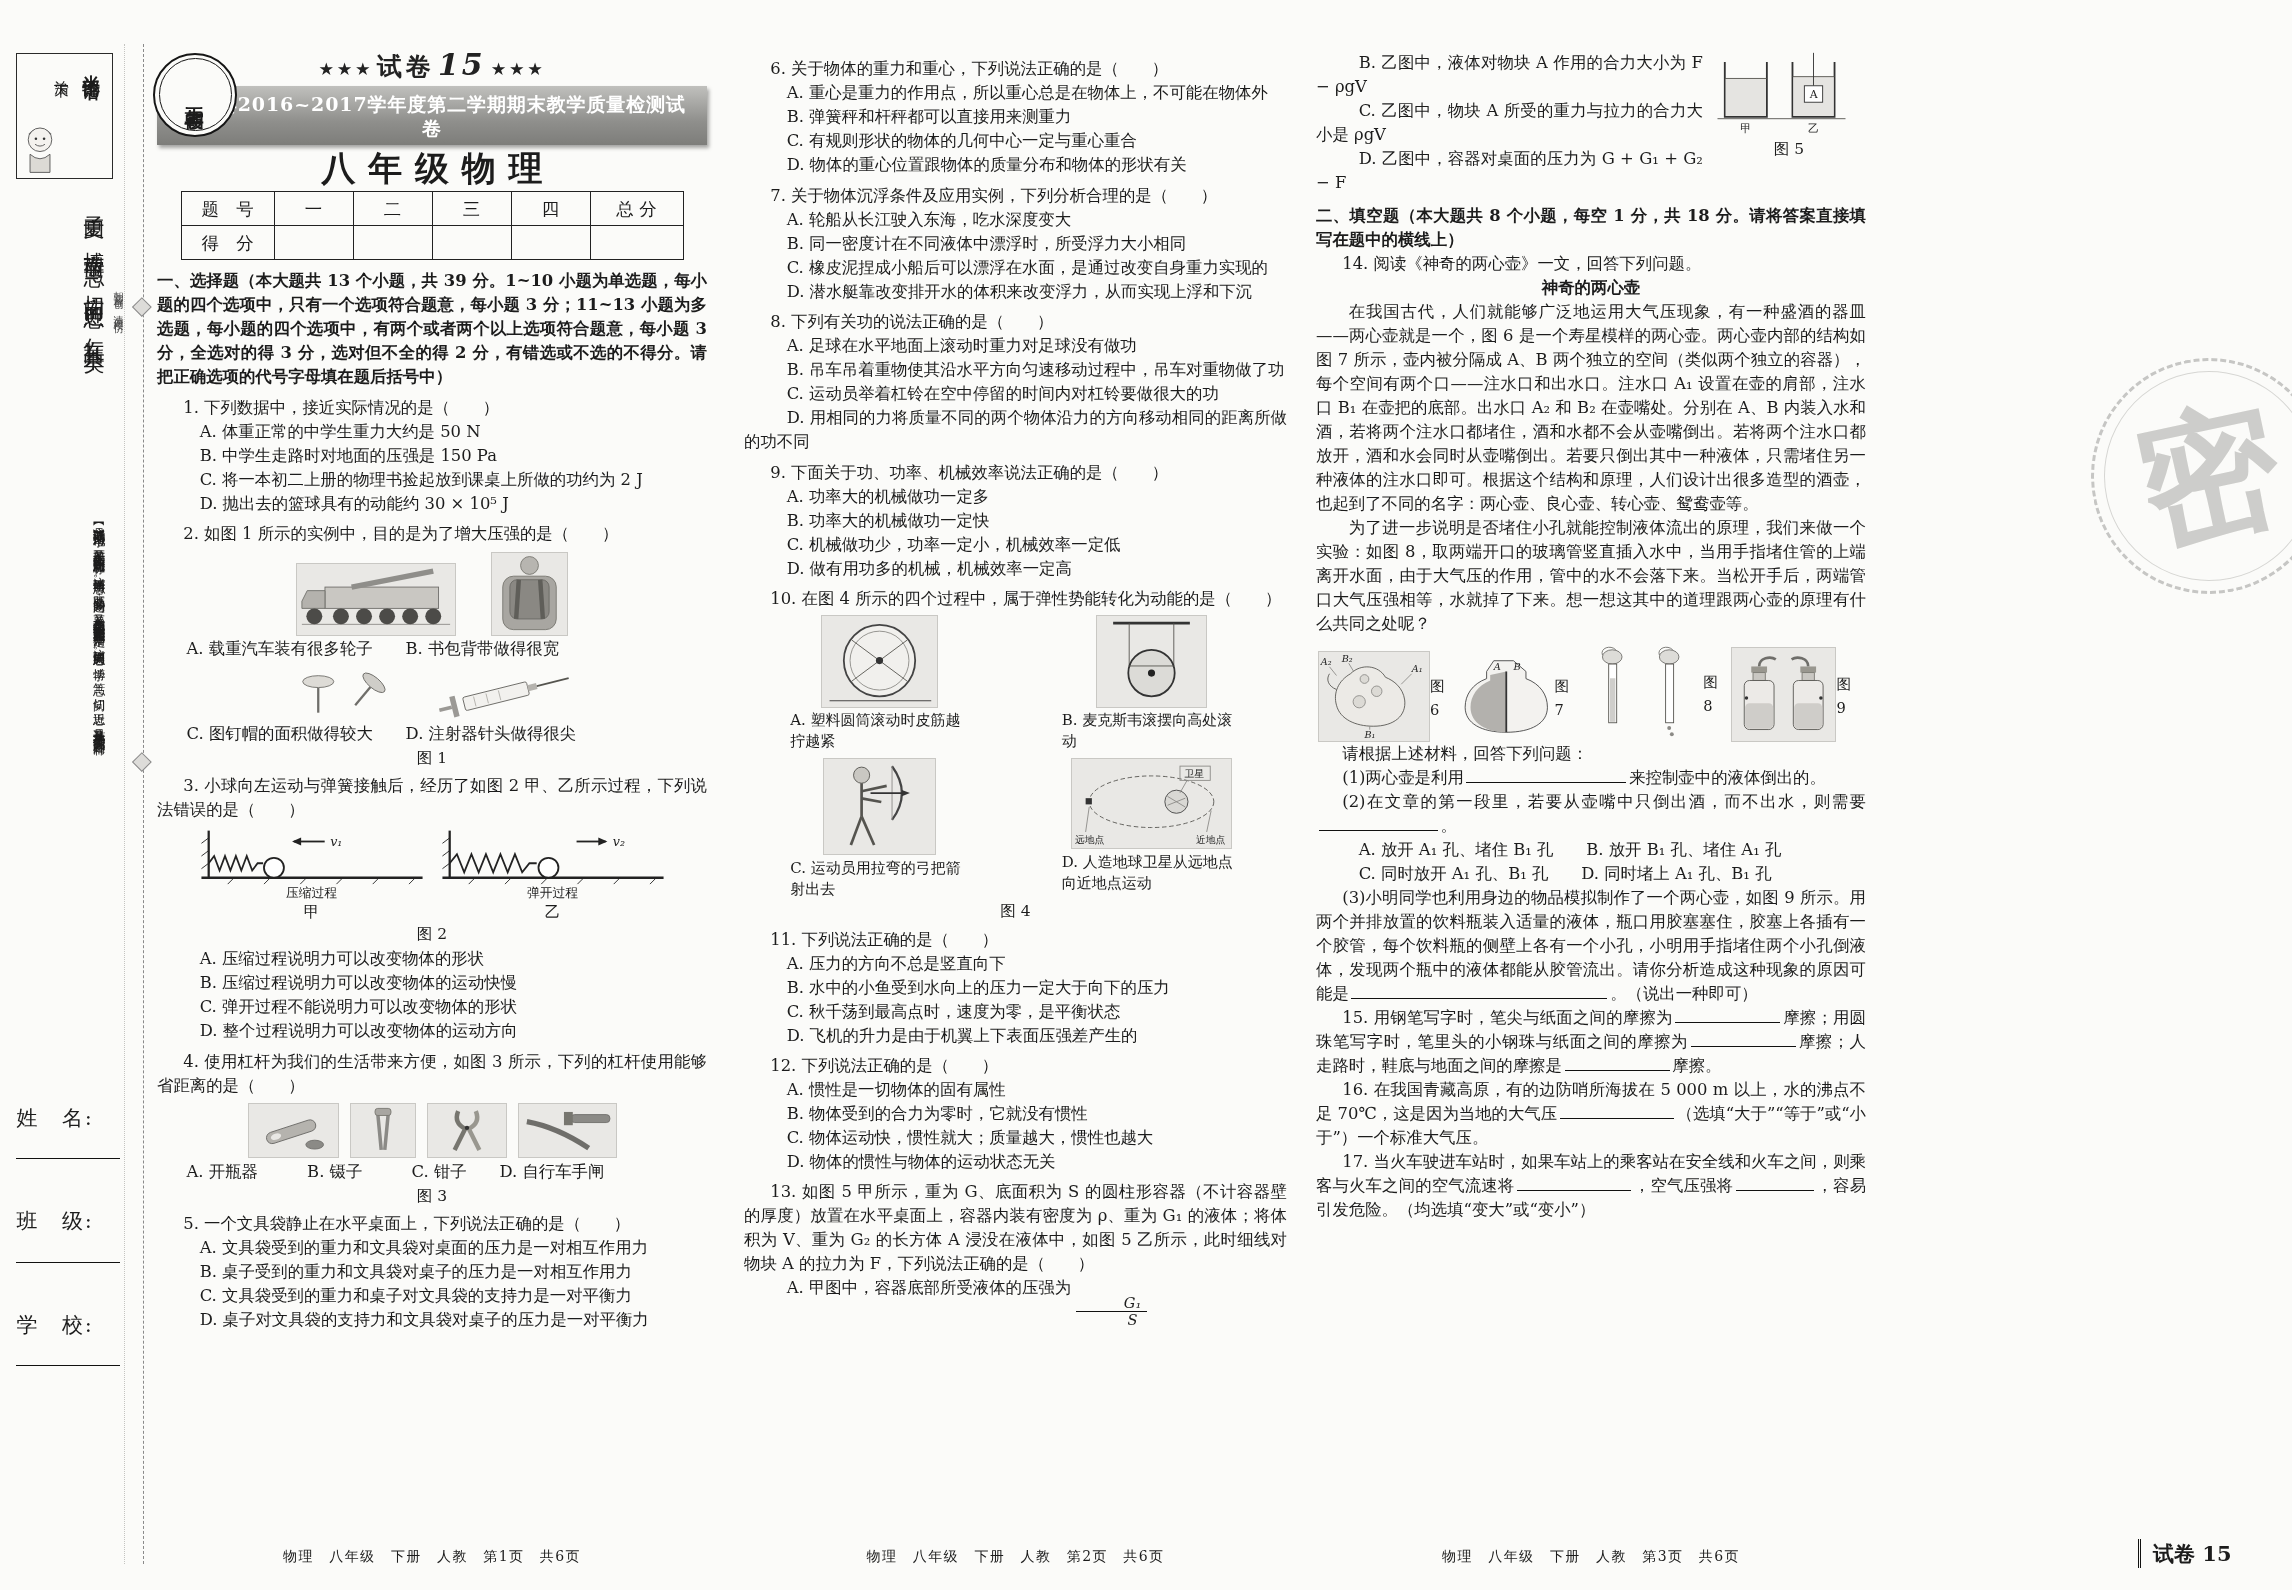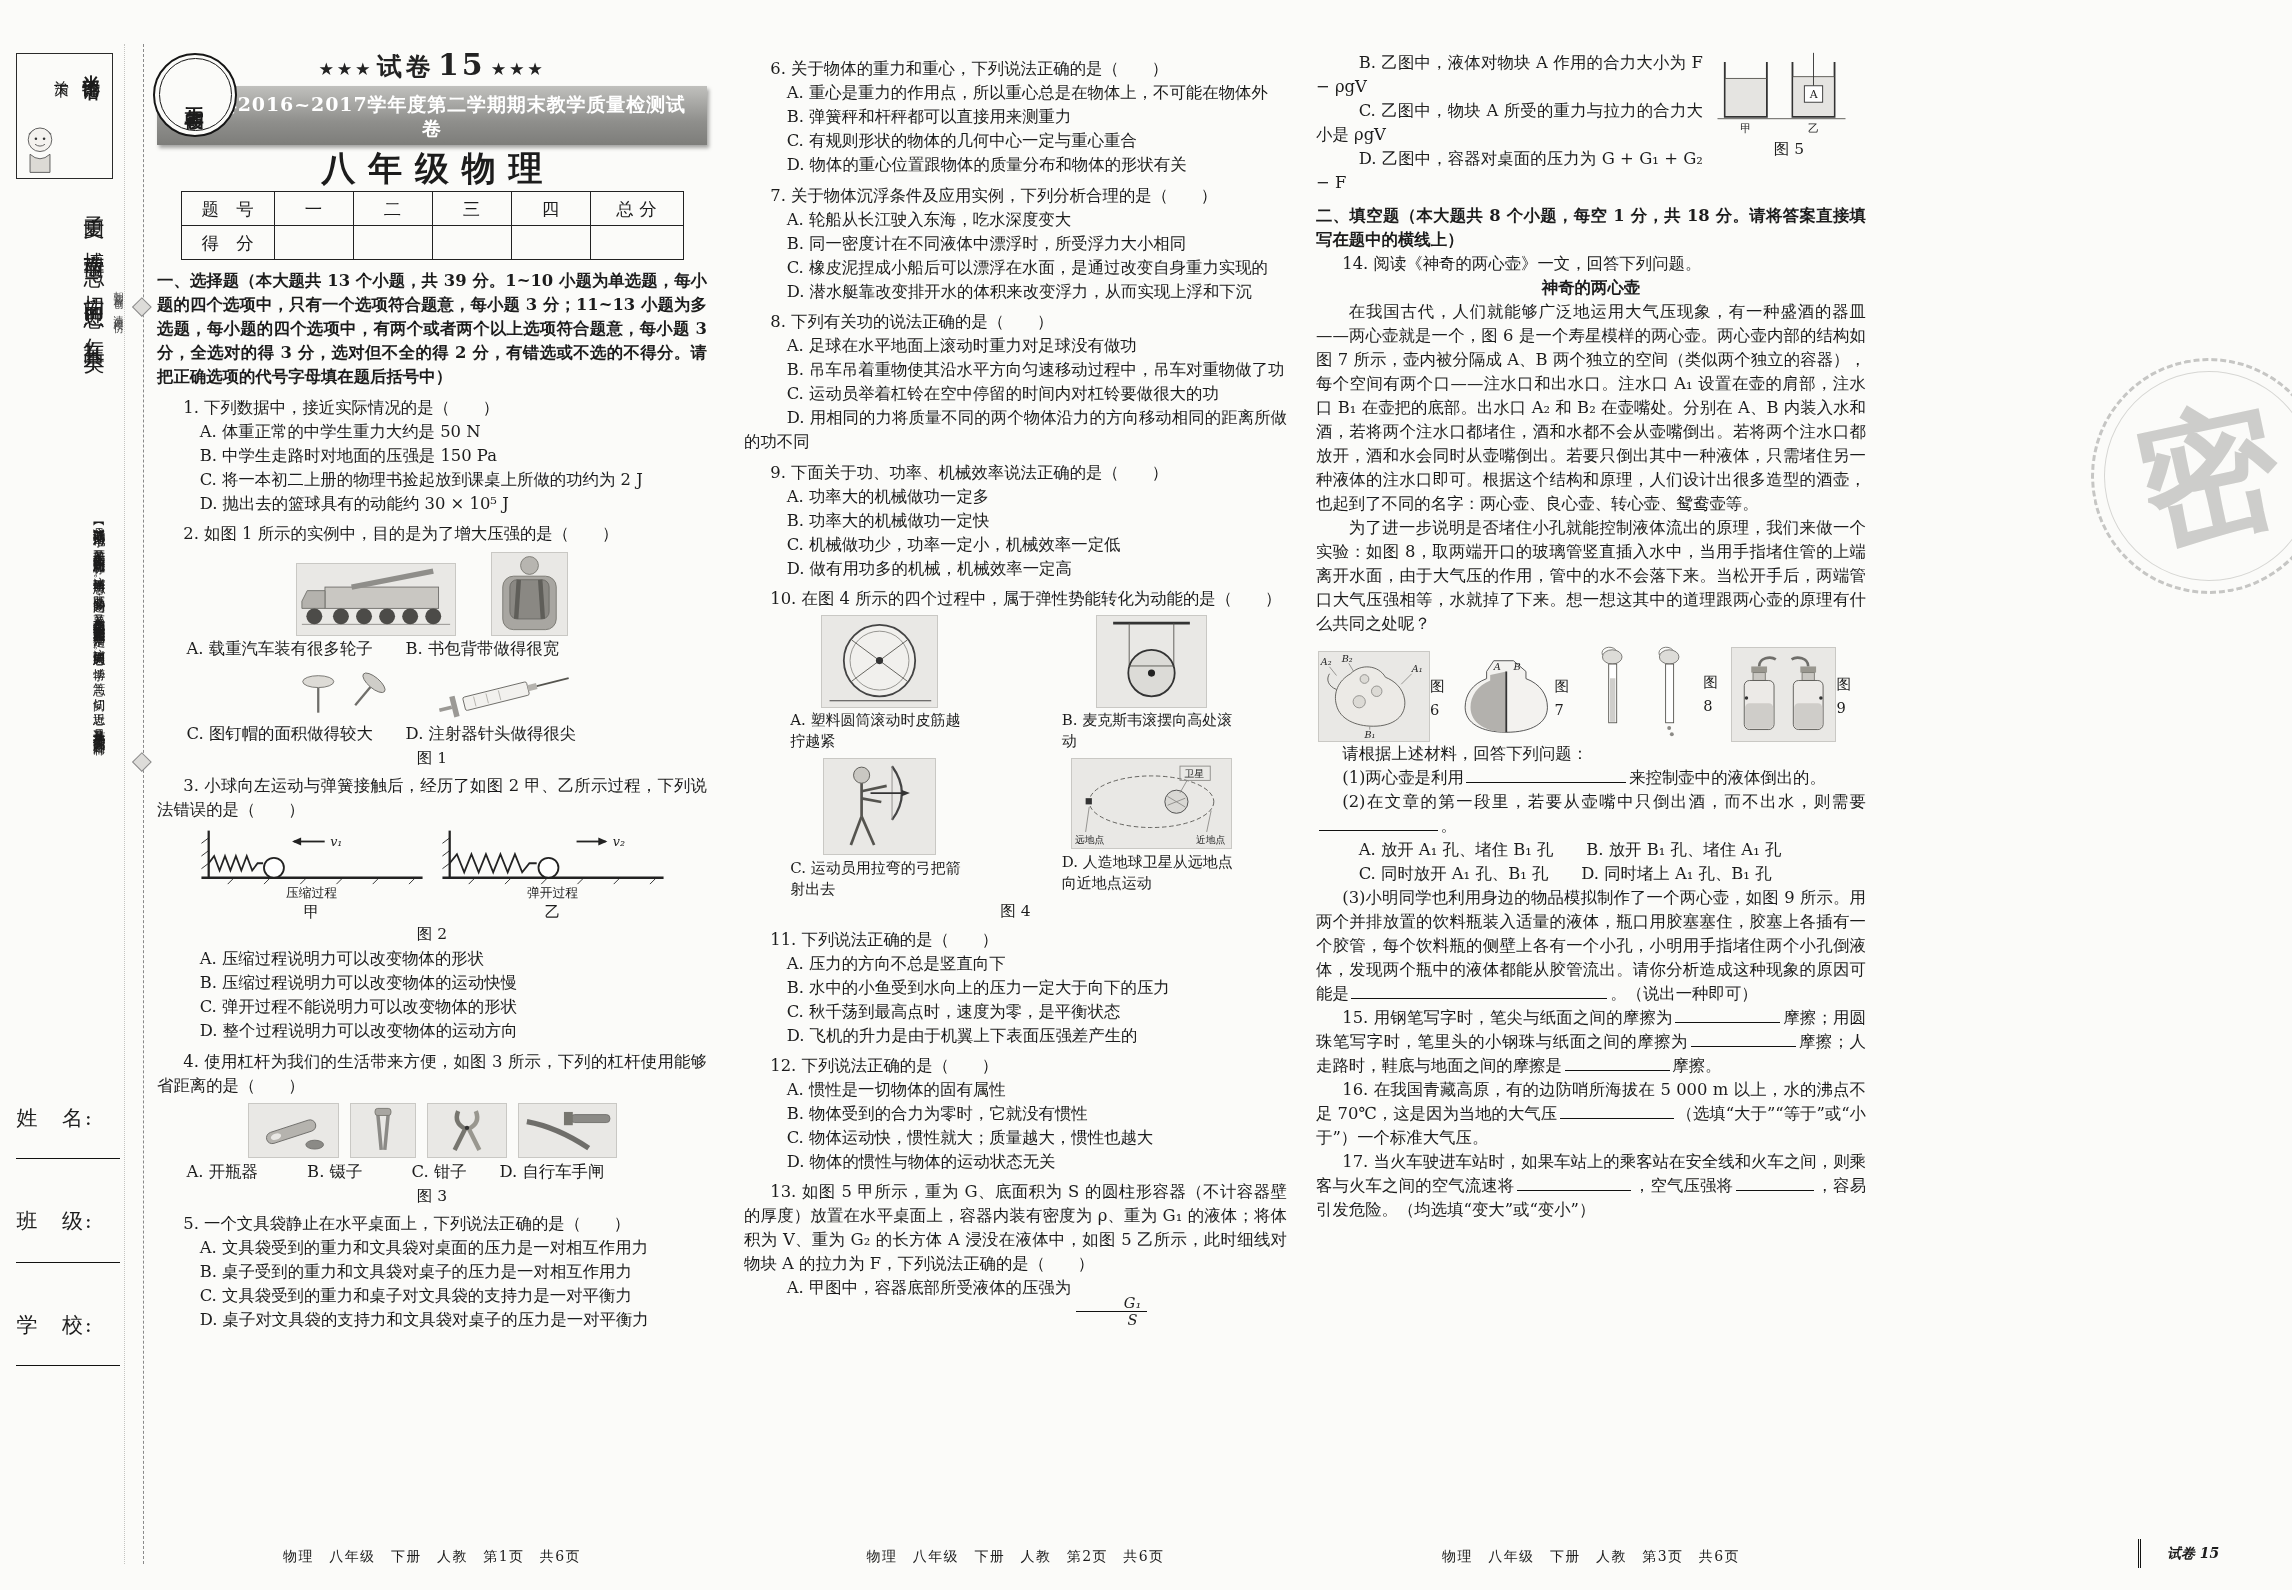--- a/index.html
+++ b/index.html
@@ -37,21 +37,21 @@
 .center{text-align:center;text-indent:0}
 .bold{font-weight:bold}
 .clr{clear:both}
 
 .hdr{position:relative;text-align:center;padding-top:1.8px}
 .logo{position:absolute;left:-3.7px;top:1.8px;width:84px;height:84px;border:2.7px solid #161616;border-radius:50%;display:flex;align-items:center;justify-content:center;z-index:2;background:#fbfbf9}
 .logo:after{content:"";position:absolute;inset:3.7px;border:1.4px solid #161616;border-radius:50%}
 .logotext{writing-mode:vertical-rl;text-orientation:upright;font-weight:bold;font-size:19px;letter-spacing:1.8px}
 .starline{font-size:17.4px;letter-spacing:2.7px;color:#222}
 .pword{font-size:25px;font-weight:bold;margin:0 3.7px;letter-spacing:3.7px}
-.pnum{font-size:30px;font-weight:bold;margin-right:5.5px}
+.pnum{font-size:30px;font-weight:bold;font-style:italic;margin-right:5.5px}
 .ribbon{display:inline-block;background:linear-gradient(180deg,#c0c0bd,#8f8f8c 60%,#7d7d7a);color:#fff;font-weight:bold;font-size:19px;letter-spacing:0.9px;padding:5.5px 14.6px;margin-top:5.5px;box-shadow:1.8px 2.7px 3.7px rgba(0,0,0,.35)}
 .subject{font-size:34px;font-weight:bold;letter-spacing:12.8px;text-indent:12.8px;margin:11px 0 4px}
 .score{border-collapse:collapse;margin:11px auto 5.5px}
 .score td{border:1.8px solid #222;text-align:center;font-size:17.4px;height:34px;width:79px}
 .score td.w{width:93px}
 
 #sidebar{position:absolute;left:9.1px;top:53px;width:121px;height:1508px}
 .vert{writing-mode:vertical-rl;text-orientation:upright}
 .bbox{position:relative;margin-left:7.3px;width:97px;height:126px;border:1.8px solid #2a2a2a}
 .btxt1{position:absolute;right:9.1px;top:7.3px;font-weight:bold;font-size:17.4px;letter-spacing:2.7px}
@@ -70,21 +70,21 @@
 
 .fig5box{float:right;width:154px;margin:0 0 3.7px 9.1px;text-align:center}
 .readfigs{display:flex;justify-content:space-between;align-items:flex-end;margin:7.3px 1.8px 0}
 .rcell{display:flex;flex-direction:row;align-items:center}
 .rcap{font-size:14.6px;margin-top:2.7px;text-indent:0}
 
 .footer{position:absolute;top:1548px;font-size:14px;letter-spacing:1.4px;text-align:center}
 #f1{left:157px;width:550px}
 #f2{left:744px;width:543px}
 #f3{left:1316px;width:550px}
-.fright{position:absolute;left:2138px;top:1539px;font-size:14px;font-weight:bold;font-style:italic;border-left:3.7px double #111;padding-left:26px;line-height:29px}
+.fright{position:absolute;left:2138px;top:1539px;font-size:21px;font-weight:bold;border-left:3.7px double #111;padding-left:12px;line-height:29px}
 
 .wm{position:absolute;left:2091px;top:358px;width:236px;height:236px;border:3.2px dashed #bdbdbb;border-radius:50%;display:flex;align-items:center;justify-content:center;transform:rotate(-12deg);color:#c6c6c3;z-index:6;opacity:.85}
 .wm:after{content:"";position:absolute;inset:10px;border:1.8px solid #d0d0cd;border-radius:50%}
 .wm span{font-size:139px;font-weight:bold}
 </style>
 </head>
 <body>
 
 <div class="sheet">
 

